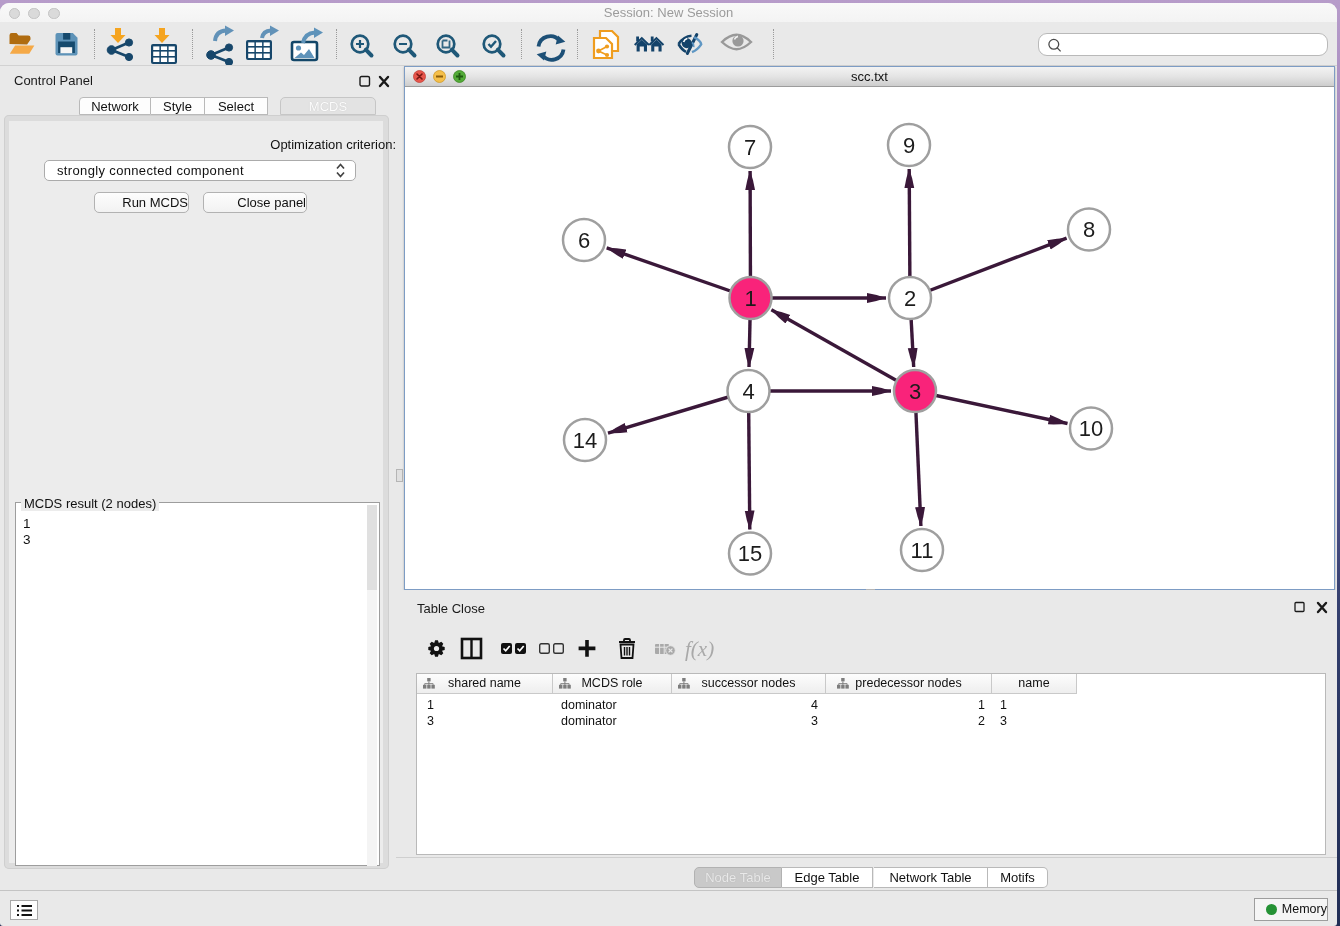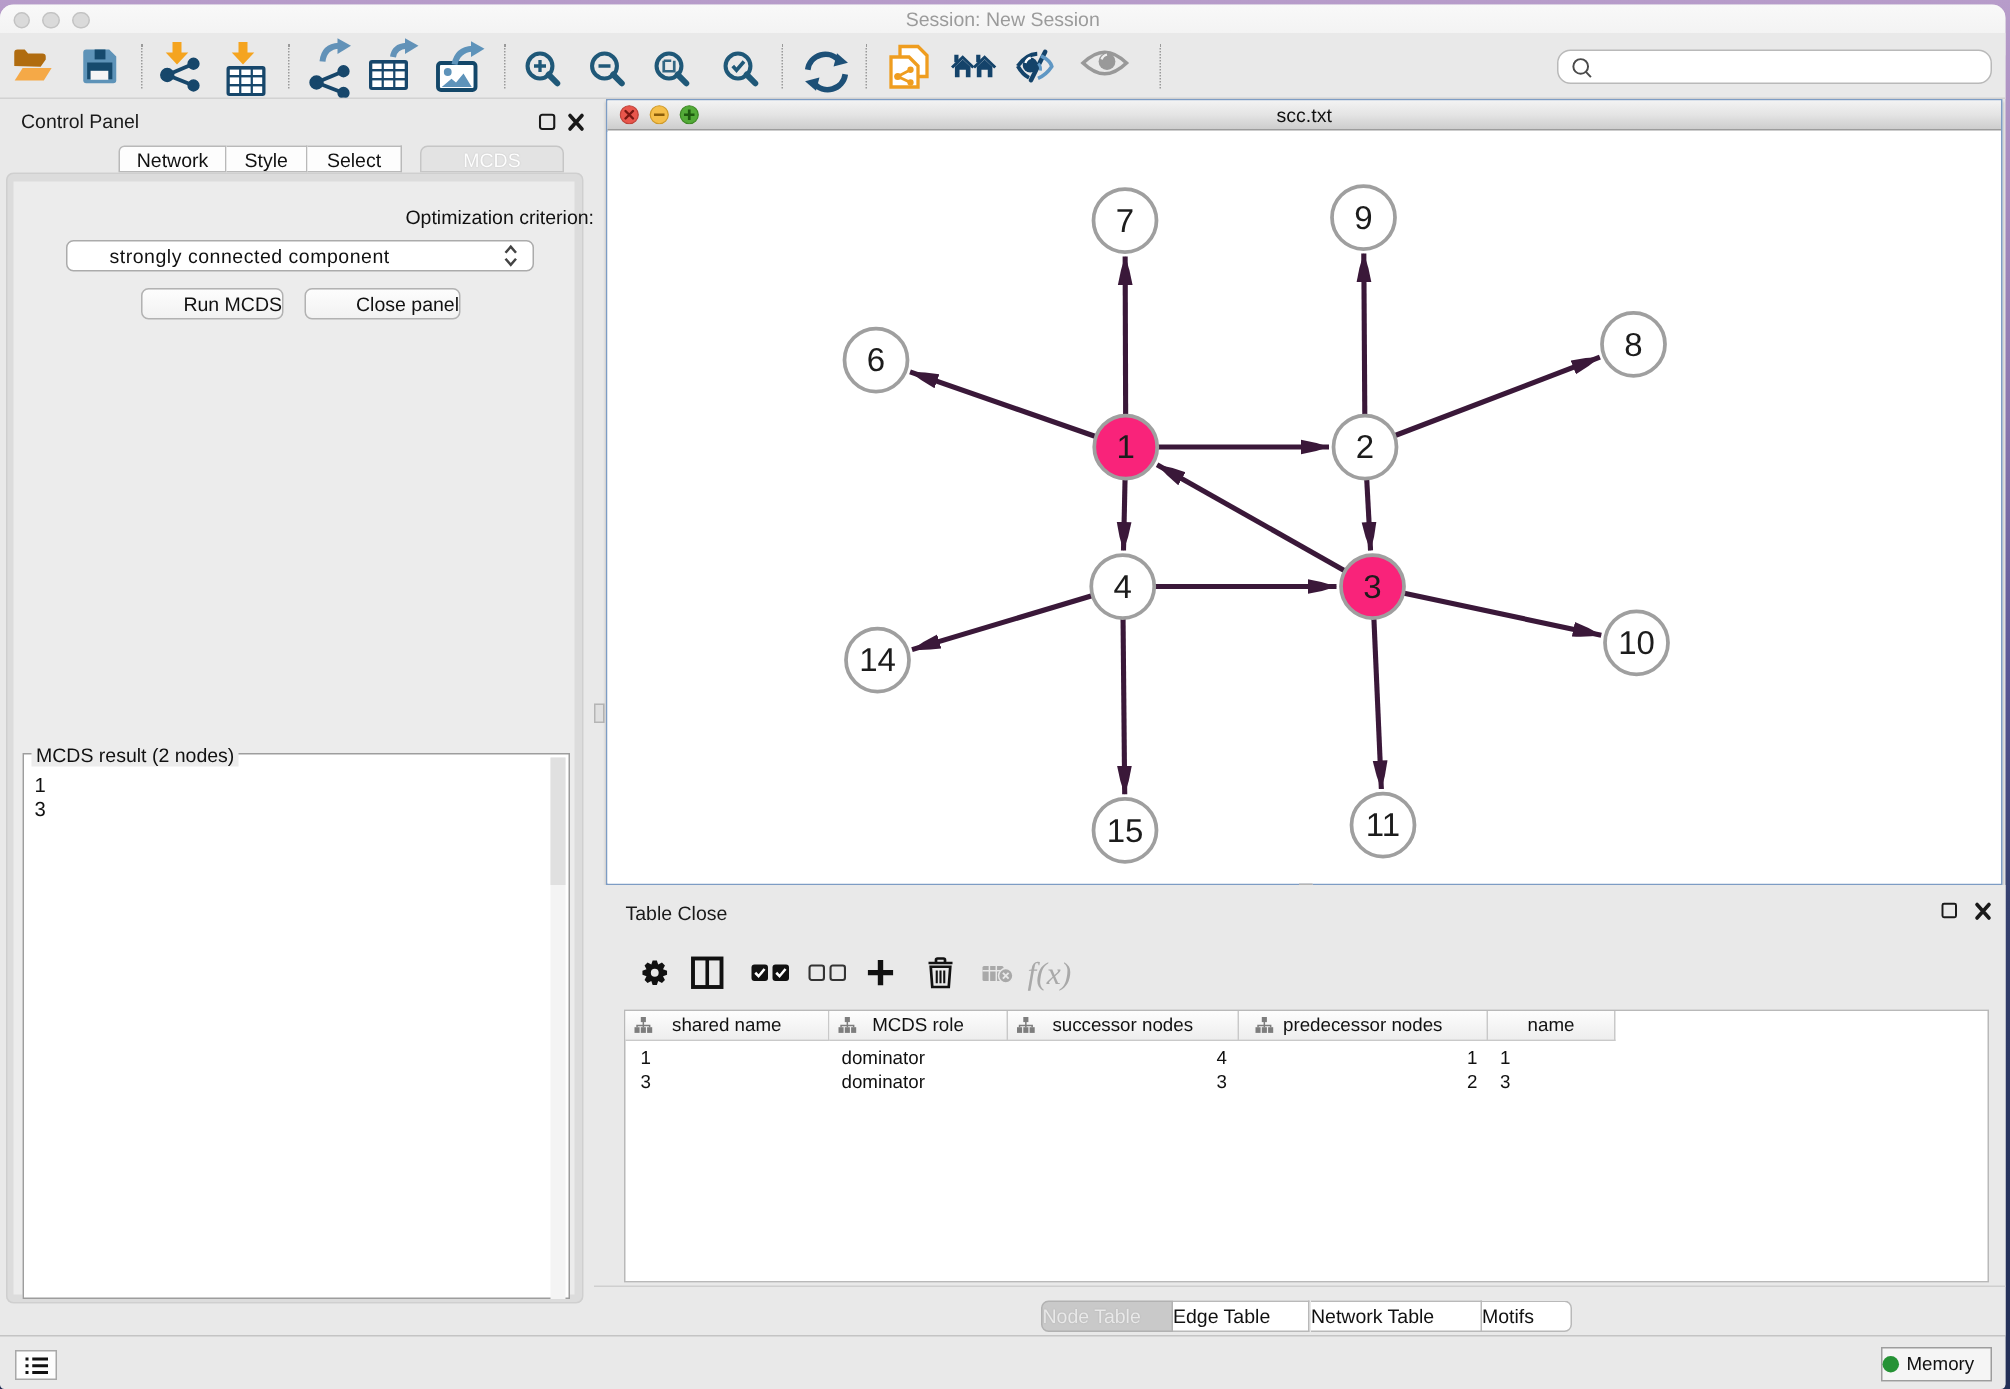--- a/index.html
+++ b/index.html
@@ -11,43 +11,43 @@
 #toolbar{position:absolute;left:0;top:19px;width:100%;height:44px;background:#e9e9e9;border-bottom:1px solid #d2d2d2}
 .sep{position:absolute;top:7px;height:30px;width:0;border-left:1px dotted #9a9a9a}
 #searchbox{position:absolute;left:1038px;top:11px;width:290px;height:23px;background:#fff;border:1px solid #b9b9b9;border-radius:9px}
 
 #cpanel{position:absolute;left:0;top:63px;width:396px;height:825px}
 #cphead{position:absolute;left:14px;top:7px;font-size:13px;color:#1a1a1a}
 .tab{position:absolute;top:31px;height:18px;background:#fdfdfd;border:1px solid #b9b9b9;font-size:13px;color:#111;text-align:center;line-height:17px}
 #tabcontent{position:absolute;left:4px;top:49px;width:385px;height:754px;background:#dcdcdc;border-radius:5px;box-shadow:inset 0 0 0 1px #cfcfcf}
 #innerpanel{position:absolute;left:9px;top:55px;width:374px;height:742px;background:#ececec}
 #optlabel{position:absolute;left:0;top:71px;width:396px;text-align:right;font-size:13px;color:#111}
-#dropdown{position:absolute;left:44px;top:94px;width:312px;height:21px;background:#fff;border:1px solid #ababab;border-radius:5px;font-size:13px;letter-spacing:0.35px;color:#111;line-height:19px;padding-left:28px}
+#dropdown{position:absolute;left:44px;top:94px;width:312px;height:21px;background:#fff;border:1px solid #ababab;border-radius:5px;font-size:13px;letter-spacing:0.35px;color:#111;line-height:19px;padding-left:12px}
 .btn{position:absolute;top:126px;height:21px;background:linear-gradient(#fdfdfd,#f2f2f2);border:1px solid #b2b2b2;border-radius:5px;font-size:13px;color:#111;text-align:right;line-height:19px}
 #resultbox{position:absolute;left:15px;top:436px;width:365px;height:364px;background:#fff;border:1px solid #9d9d9d}
 #resultlegend{position:absolute;left:21px;top:430px;font-size:13px;color:#111;background:#ececec;padding:0 3px}
 #resultvals{position:absolute;left:23px;top:450px;font-size:13.5px;color:#111;line-height:16px}
 #rscroll{position:absolute;right:2px;top:2px;width:10px;height:361px;background:#f4f4f4}
 #rthumb{position:absolute;right:2px;top:2px;width:10px;height:85px;background:#e0e0e0}
 
 #netwin{position:absolute;left:404px;top:63px;width:931px;height:524px;border:1px solid #7d9cc4;background:#fff;box-shadow:0 1px 2px rgba(0,0,0,.25)}
 #nettitle{position:absolute;left:0;top:0;width:100%;height:20px;background:linear-gradient(#f3f3f3 0%,#e4e4e4 50%,#cdcdcd 100%);border-bottom:1px solid #9c9c9c;text-align:center;font-size:13px;color:#111;line-height:20px}
 #netcontent{position:absolute;left:0;top:21px;width:929px;height:501px;background:#fff}
 
 #tpanel{position:absolute;left:396px;top:587px;width:944px;height:300px;background:#e9e9e9}
 #tphead{position:absolute;left:21px;top:11px;font-size:13px;color:#1a1a1a}
 #ttoolbar{position:absolute;left:20px;top:40px;width:910px;height:36px}
 #tscroll{position:absolute;left:20px;top:83px;width:910px;height:182px;background:#fff;border:1px solid #b9b9b9}
 .hcell{position:absolute;top:0;height:20px;background:linear-gradient(#fdfdfd,#eeeeee);border-right:1px solid #c9c9c9;border-bottom:1px solid #c9c9c9;font-size:12.5px;color:#111;text-align:center;line-height:19px}
 .trow{position:absolute;font-size:12.5px;color:#111;height:16px;line-height:16px}
 #tabbar2{position:absolute;left:0px;top:267px;width:944px;height:33px;border-top:1px solid #cfcfcf}
-.tab2{position:absolute;top:9px;height:21px;background:#fff;border:1px solid #b9b9b9;font-size:13px;color:#111;text-align:left;line-height:19px}
+.tab2{position:absolute;top:9px;height:21px;background:#fff;border:1px solid #b9b9b9;font-size:13px;color:#111;text-align:center;line-height:19px}
 
 #statusbar{position:absolute;left:0;top:887px;width:1337px;height:33px;background:#e9e9e9;border-top:1px solid #c4c4c4}
-#membtn{position:absolute;left:1254px;top:7px;width:74px;height:23px;background:#f5f5f5;border:1px solid #9d9d9d;font-size:12.5px;color:#111;text-align:left;line-height:21px}
+#membtn{position:absolute;left:1254px;top:7px;width:74px;height:23px;background:#f5f5f5;border:1px solid #9d9d9d;font-size:12.5px;color:#111;text-align:right;line-height:21px}
 #listbtn{position:absolute;left:10px;top:9px;width:28px;height:20px;background:#fdfdfd;border:1px solid #a8a8a8}
 </style></head>
 <body>
 <div id="app">
 <div id="titlebar">
   <div class="tl" style="left:8.5px"></div>
   <div class="tl" style="left:28px"></div>
   <div class="tl" style="left:48px"></div>
   <div id="wtitle">Session: New Session</div>
 </div>

